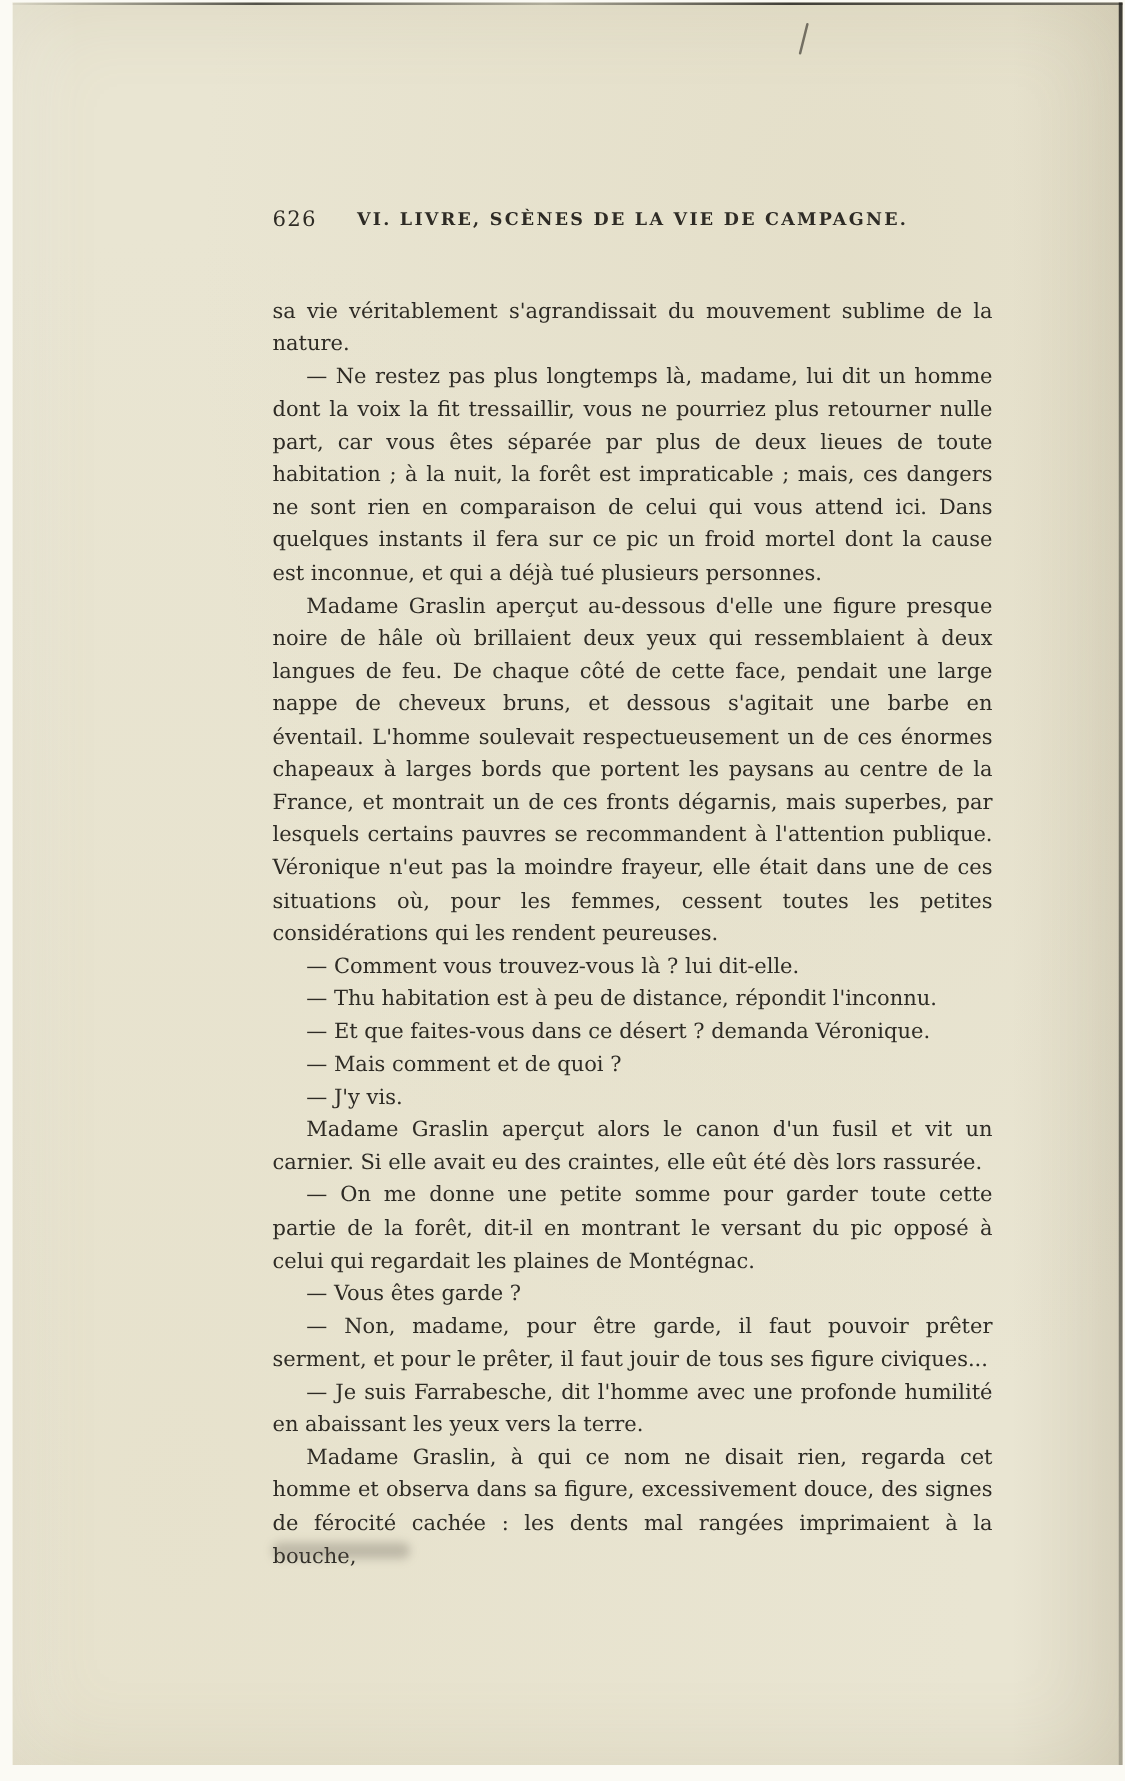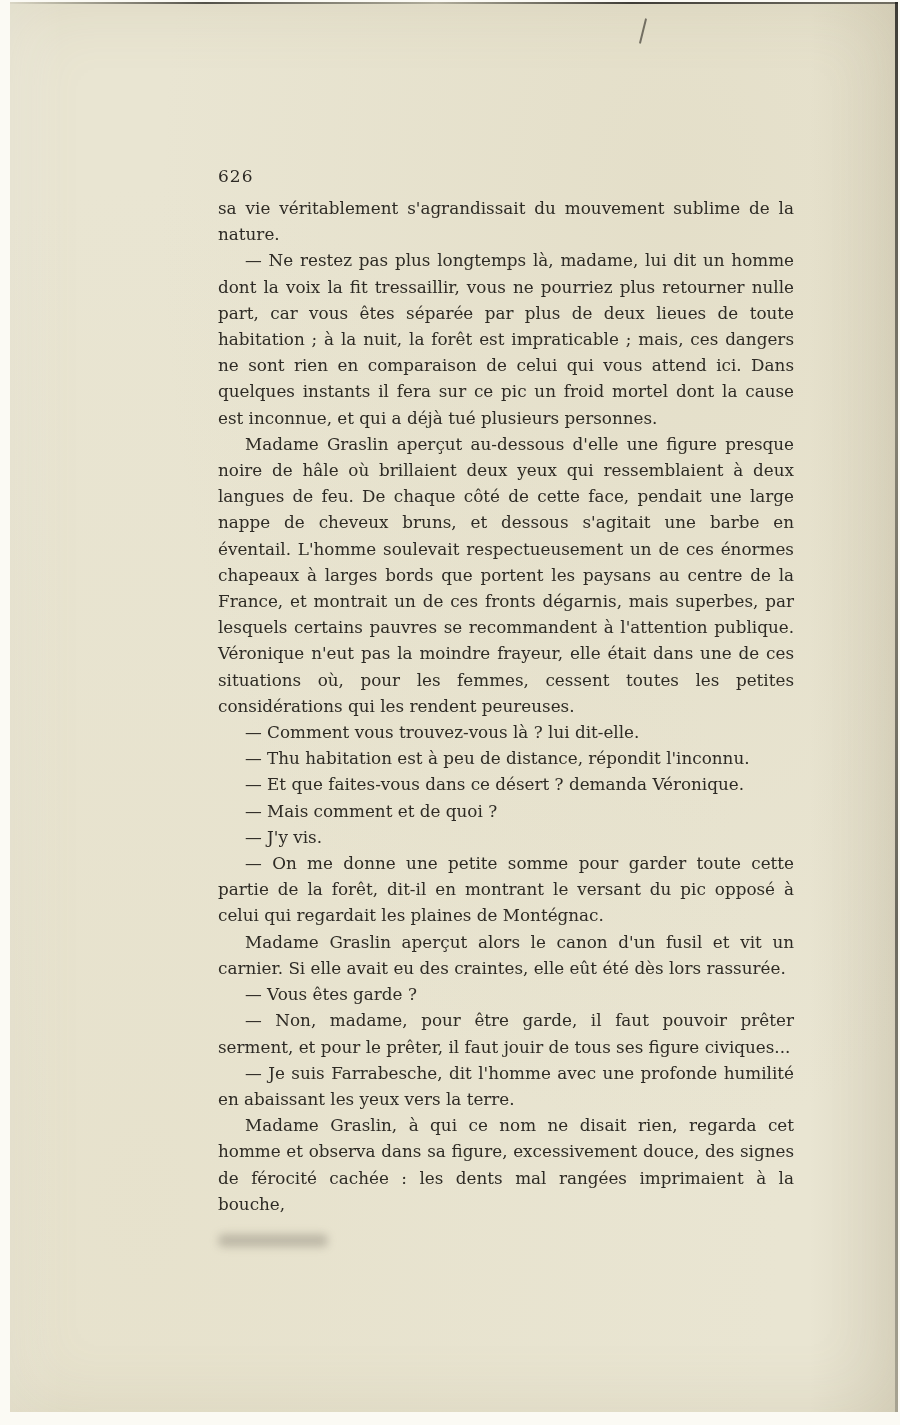--- a/index.html
+++ b/index.html
@@ -102,47 +102,49 @@
     line-height: 26.2px;
     text-align: justify;
     color: #2e2b25;
   }
   .para {
     margin: 0;
     text-indent: 27px;
   }
   .para.no-indent {
     text-indent: 0;
+    margin-top: 40px;
   }
 </style>
 </head>
 <body>
 
 <div class="viewport">
   <div class="page">
 
     <div class="edge-top"></div>
     <div class="edge-right"></div>
     <div class="scratch"></div>
 
     <div class="header">
       <span class="pagenum">626</span>
+      <span class="running-title">VI. LIVRE, SCÈNES DE LA VIE DE CAMPAGNE.</span>
     </div>
 
     <div class="textblock">
       <p class="para no-indent">sa vie véritablement s'agrandissait du mouvement sublime de la nature.</p>
       <p class="para">— Ne restez pas plus longtemps là, madame, lui dit un homme dont la voix la fit tressaillir, vous ne pourriez plus retourner nulle part, car vous êtes séparée par plus de deux lieues de toute habitation ; à la nuit, la forêt est impraticable ; mais, ces dangers ne sont rien en comparaison de celui qui vous attend ici. Dans quelques instants il fera sur ce pic un froid mortel dont la cause est inconnue, et qui a déjà tué plusieurs personnes.</p>
       <p class="para">Madame Graslin aperçut au-dessous d'elle une figure presque noire de hâle où brillaient deux yeux qui ressemblaient à deux langues de feu. De chaque côté de cette face, pendait une large nappe de cheveux bruns, et dessous s'agitait une barbe en éventail. L'homme soulevait respectueusement un de ces énormes chapeaux à larges bords que portent les paysans au centre de la France, et montrait un de ces fronts dégarnis, mais superbes, par lesquels certains pauvres se recommandent à l'attention publique. Véronique n'eut pas la moindre frayeur, elle était dans une de ces situations où, pour les femmes, cessent toutes les petites considérations qui les rendent peureuses.</p>
       <p class="para">— Comment vous trouvez-vous là ? lui dit-elle.</p>
       <p class="para">— Thu habitation est à peu de distance, répondit l'inconnu.</p>
       <p class="para">— Et que faites-vous dans ce désert ? demanda Véronique.</p>
       <p class="para">— Mais comment et de quoi ?</p>
       <p class="para">— J'y vis.</p>
+      <p class="para">Madame Graslin aperçut alors le canon d'un fusil et vit un carnier. Si elle avait eu des craintes, elle eût été dès lors rassurée.</p>
       <p class="para">— On me donne une petite somme pour garder toute cette partie de la forêt, dit-il en montrant le versant du pic opposé à celui qui regardait les plaines de Montégnac.</p>
-      <p class="para">Madame Graslin aperçut alors le canon d'un fusil et vit un carnier. Si elle avait eu des craintes, elle eût été dès lors rassurée.</p>
       <p class="para">— Vous êtes garde ?</p>
       <p class="para">— Non, madame, pour être garde, il faut pouvoir prêter serment, et pour le prêter, il faut jouir de tous ses figure civiques...</p>
       <p class="para">— Je suis Farrabesche, dit l'homme avec une profonde humilité en abaissant les yeux vers la terre.</p>
       <p class="para">Madame Graslin, à qui ce nom ne disait rien, regarda cet homme et observa dans sa figure, excessivement douce, des signes de férocité cachée : les dents mal rangées imprimaient à la bouche,</p>
     </div>
 
     <div class="smudge"></div>
 
   </div>
 </div>

